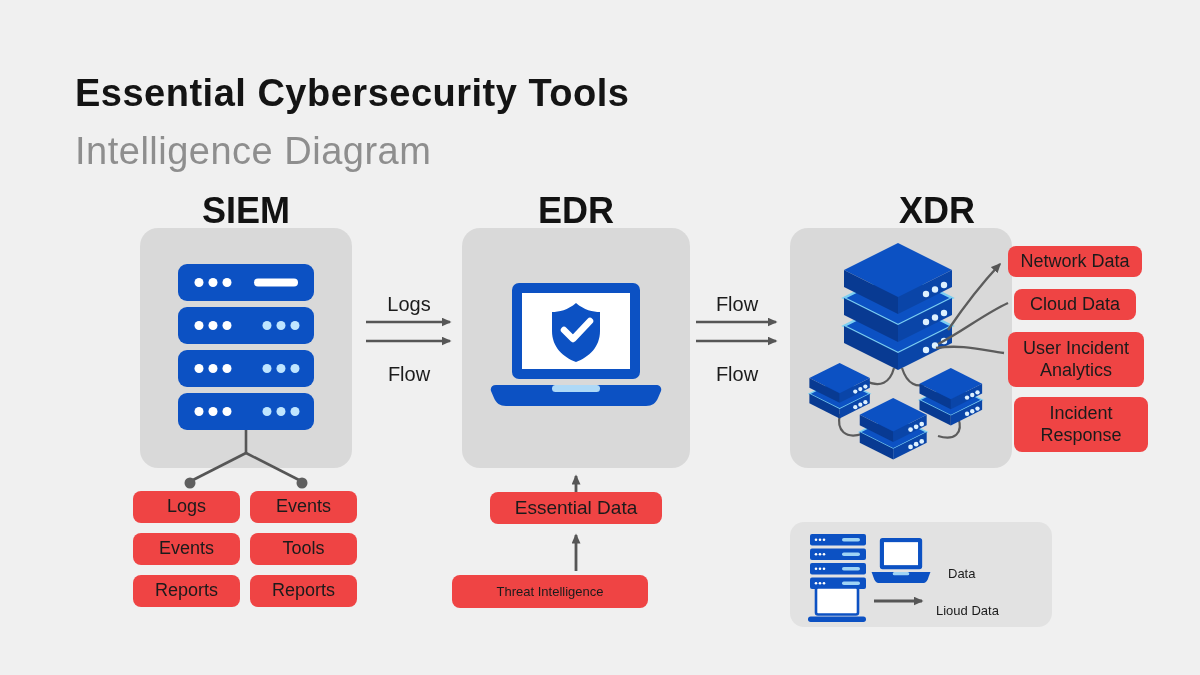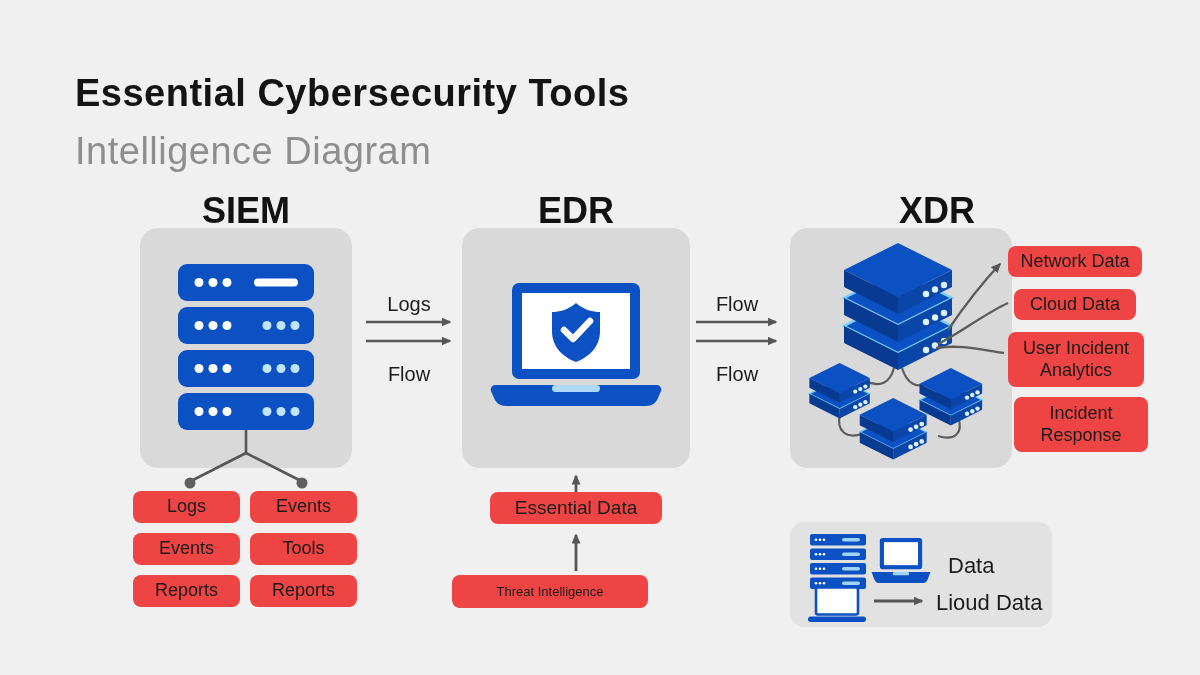--- a/index.html
+++ b/index.html
@@ -12,21 +12,21 @@
   .page-title{left:75px;top:72px;font-size:38px;font-weight:700;letter-spacing:.5px;color:#141414;}
   .page-subtitle{left:75px;top:130px;font-size:38px;font-weight:400;color:#8e8e8e;letter-spacing:.5px;}
   .col-header{top:190px;font-size:36px;font-weight:700;text-align:center;color:#121212;}
   .panel{top:228px;height:240px;background:#d9d9d9;border-radius:18px;}
   .chip{
     background:#ef4444;border-radius:8px;display:flex;align-items:center;justify-content:center;
     font-size:18px;color:#1b1b1b;text-align:center;line-height:1.18;
   }
   .flow-label{width:90px;text-align:center;font-size:20px;font-weight:500;color:#1c1c1c;}
   .legend-panel{left:790px;top:522px;width:262px;height:105px;background:#e2e2e2;border-radius:14px;}
-  .legend-label{font-size:22px;color:#1b1b1b;}
+  .legend-label{font-size:13px;color:#1b1b1b;margin-top:13px;}
   svg{display:block;}
 </style>
 </head>
 <body>
 
 <div class="abs page-title">Essential Cybersecurity Tools</div>
 <div class="abs page-subtitle">Intelligence Diagram</div>
 
 <div class="abs col-header" style="left:140px;width:212px;">SIEM</div>
 <div class="abs col-header" style="left:462px;width:228px;">EDR</div>

